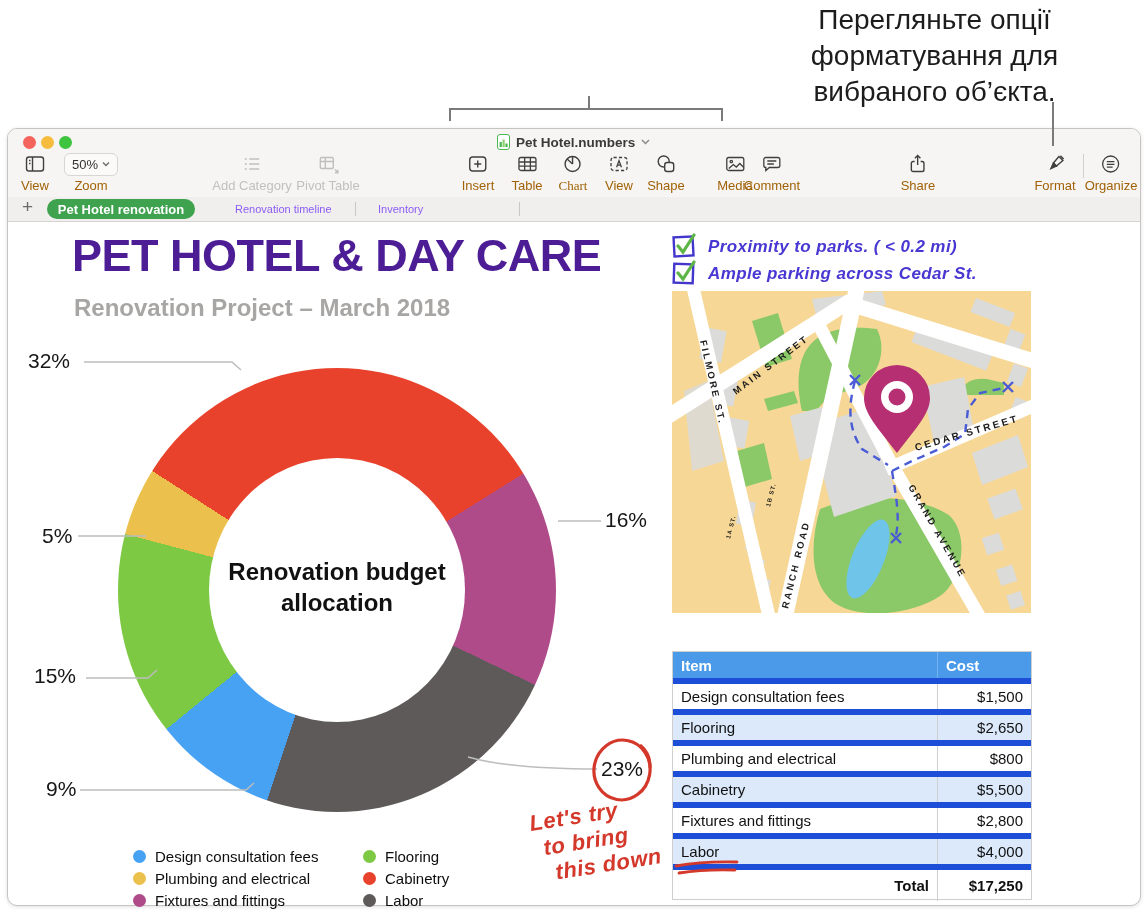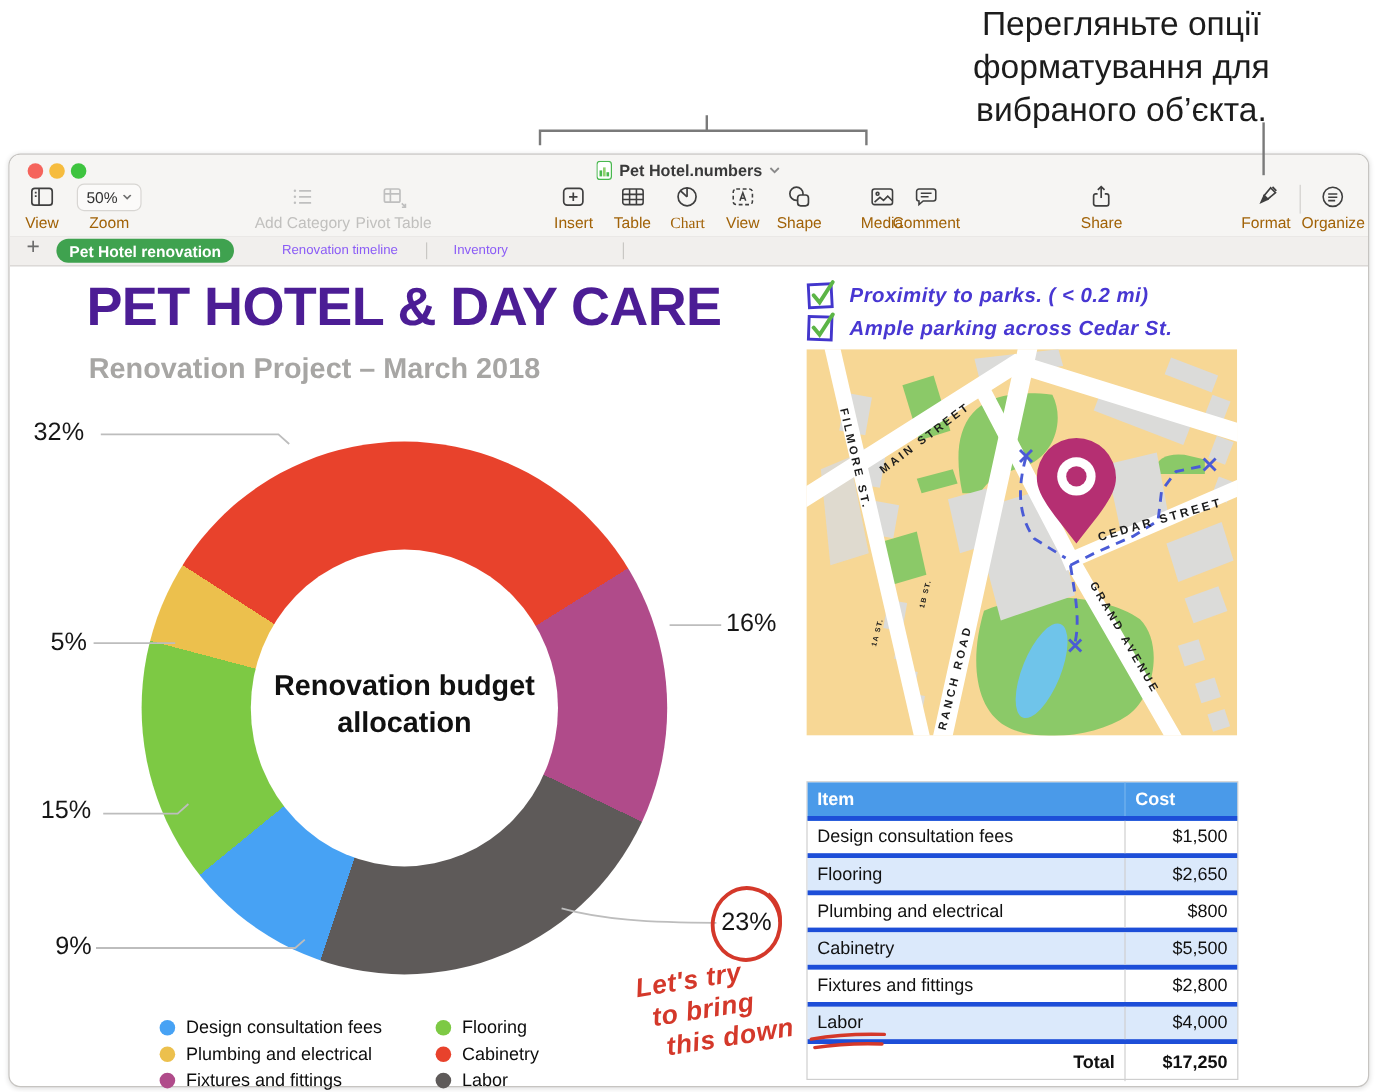--- a/index.html
+++ b/index.html
@@ -43,21 +43,21 @@
   
   .note-row{position:absolute;display:flex;align-items:center;}
   .note-text{font-style:italic;font-weight:600;font-size:17px;color:#4837d2;letter-spacing:.4px;margin-left:10px;white-space:nowrap;}
   #rednote{position:absolute;left:533px;top:801px;transform:rotate(-9deg);
            font-style:italic;font-weight:bold;font-size:22px;line-height:26px;color:#d4382a;letter-spacing:.5px;}
   #rednote div:nth-child(2){margin-left:10px;}
   #rednote div:nth-child(3){margin-left:18px;}
   
   #costTable{position:absolute;left:672px;top:651px;width:360px;height:249px;border:1px solid #cfcfcf;
              box-sizing:border-box;display:grid;grid-template-rows:32px repeat(7,31px);font-size:15px;color:#111;}
-  .trow{display:grid;grid-template-columns:264px 1fr;border-bottom:4px solid #1d4ed8;}
+  .trow{display:grid;grid-template-columns:264px 1fr;border-bottom:6px solid #1d4ed8;}
   .trow:last-child{border-bottom:none;}
   .tc{display:flex;align-items:center;padding:0 8px;}
   .tc.cost{justify-content:flex-end;border-left:1px solid #cfcfcf;}
   .thead{color:#fff;font-weight:bold;}
   .thead .tc.cost{justify-content:flex-start;border-left:1px solid #74b3ef;}
   .trow.alt{background:#dbe9fb;}
   .trow.total .tc{font-weight:bold;}
   .trow.total .tc.item{justify-content:flex-end;}
   svg{display:block;}
   #overlay{position:absolute;left:0;top:0;z-index:60;pointer-events:none;}

